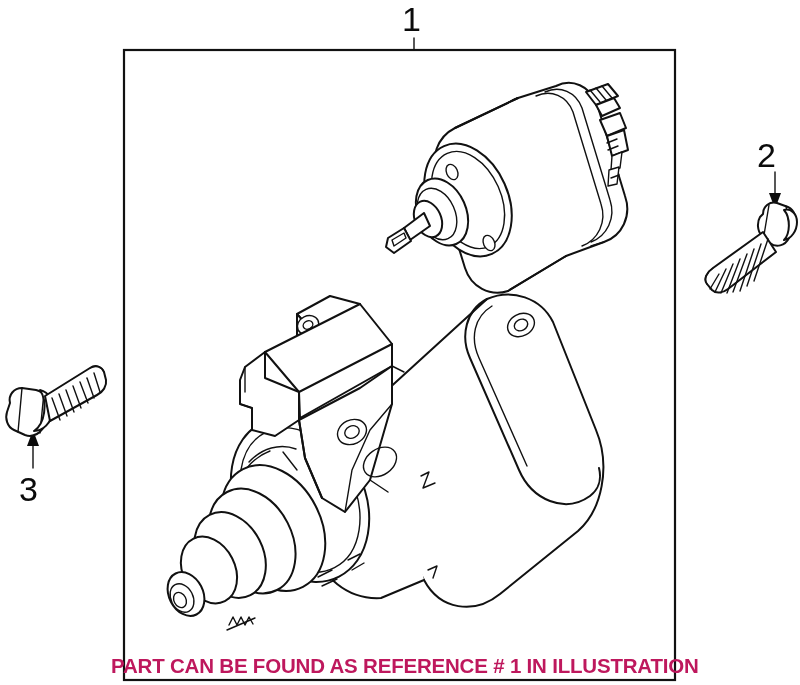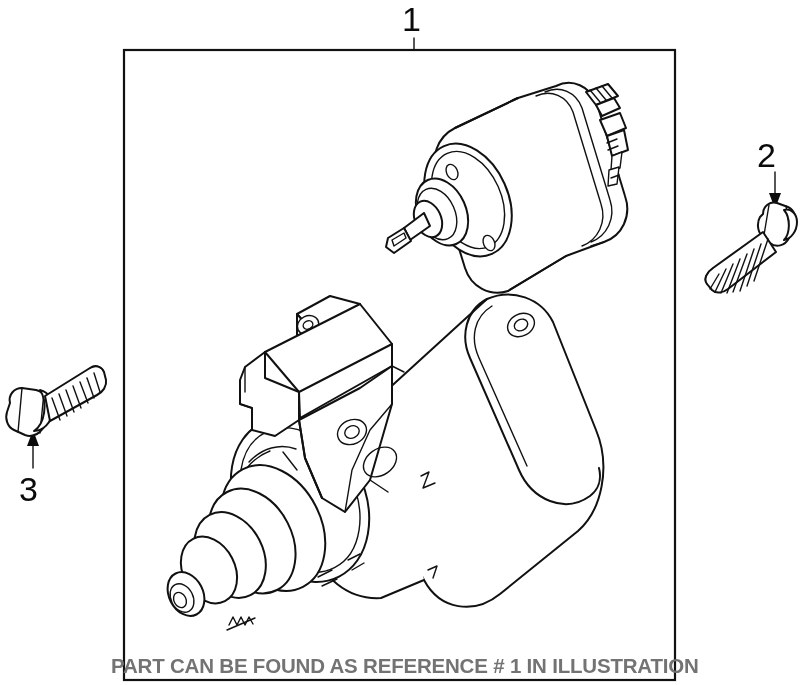--- a/index.html
+++ b/index.html
@@ -9,21 +9,21 @@
   #stage{position:absolute;left:0;top:0;width:800px;height:685px;background:#fff;}
   .svg-layer{position:absolute;left:0;top:0;width:800px;height:685px;}
   .callout{position:absolute;font-family:"Liberation Sans", sans-serif;
            font-weight:400;color:#0b0b0b;line-height:1;}
   #callout-1{left:402px;top:2px;font-size:34px;}
   #callout-2{left:757px;top:138px;font-size:34px;}
   #callout-3{left:19px;top:472px;font-size:34px;}
   #overlay-note{position:absolute;left:111px;top:654px;width:600px;
       font-family:"Liberation Sans", sans-serif;
       font-size:20.5px;font-weight:700;letter-spacing:-0.2px;
-      color:#737373;white-space:nowrap;}
+      color:#be185d;white-space:nowrap;}
 </style>
 </head>
 <body>
 
 <div id="stage">
 
   <svg class="svg-layer" viewBox="0 0 800 685" xmlns="http://www.w3.org/2000/svg">
     <defs>
       <style>
         .ln{fill:none;stroke:#111;stroke-width:2;stroke-linecap:round;stroke-linejoin:round;}

